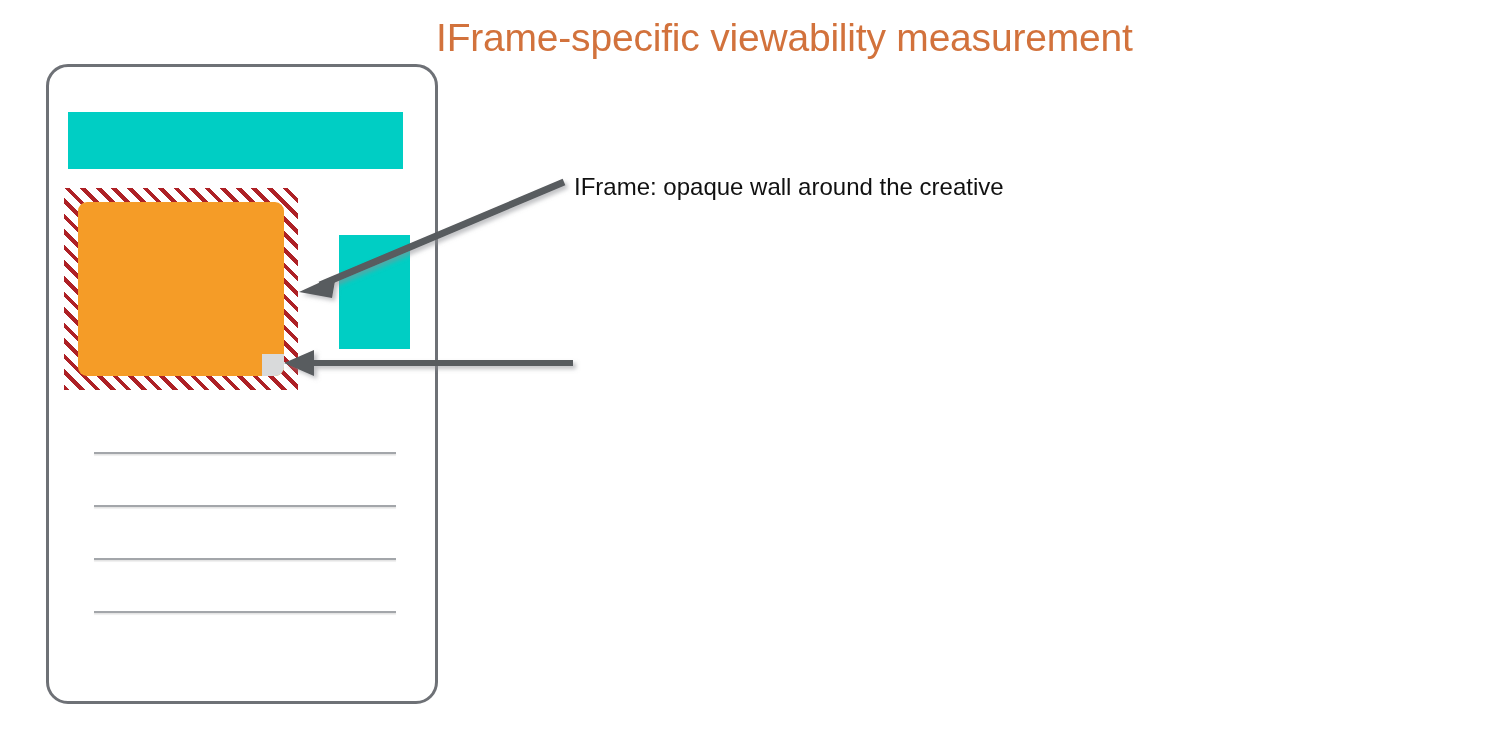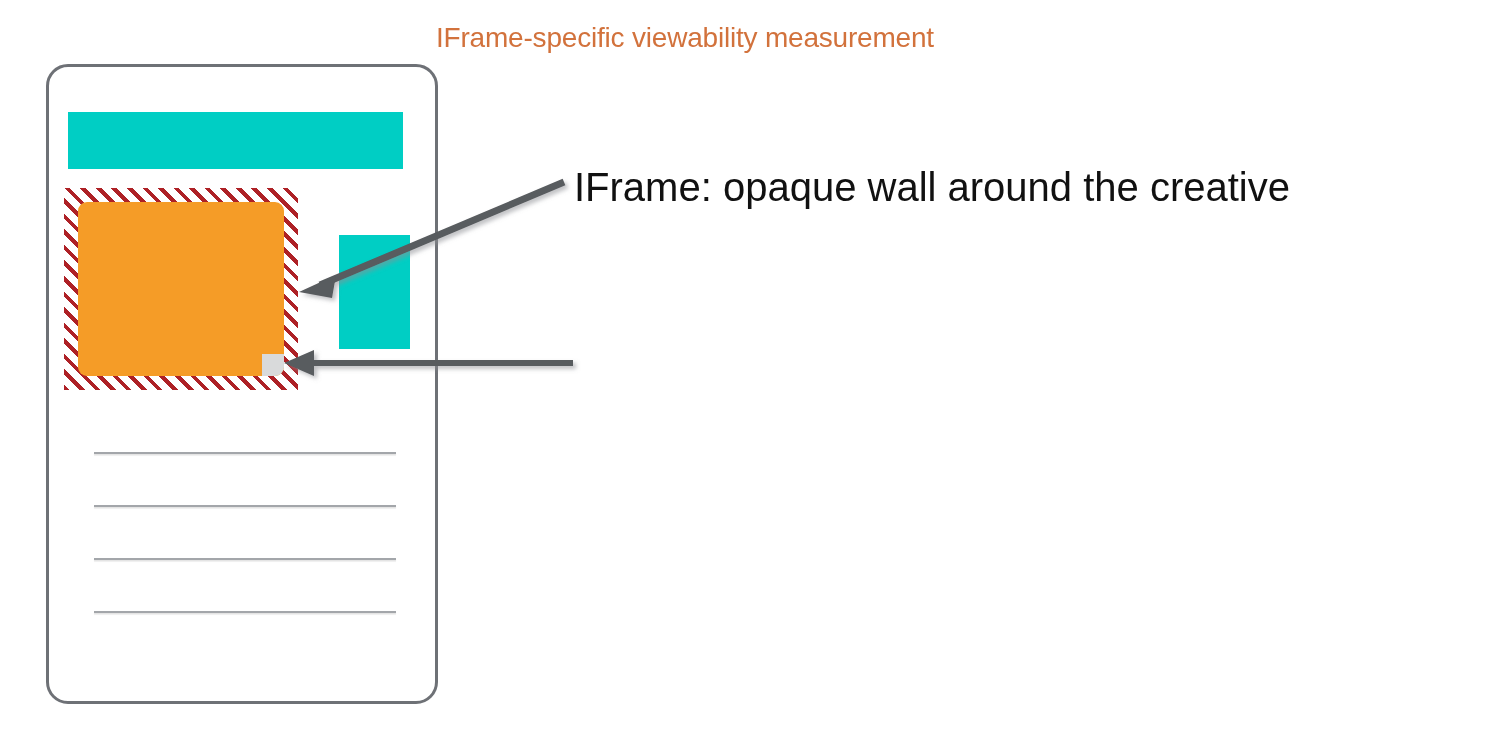--- a/index.html
+++ b/index.html
@@ -17,21 +17,21 @@
     height: 736px;
     background: #ffffff;
     overflow: hidden;
   }
 
   
   #slide-title {
     position: absolute;
     left: 436px;
     top: 14px;
-    font-size: 28px;
+    font-size: 39px;
     line-height: 48px;
     letter-spacing: -0.2px;
     color: #D2723C;
     white-space: nowrap;
     font-weight: normal;
   }
 
   
   #phone-frame {
     position: absolute;
@@ -118,21 +118,21 @@
     left: 0;
     top: 0;
     width: 1491px;
     height: 736px;
     pointer-events: none;
   }
 
   
   .annotation {
     position: absolute;
-    font-size: 40px;
+    font-size: 24px;
     line-height: 44px;
     color: #111111;
     white-space: nowrap;
     font-weight: normal;
   }
   #annotation-iframe  { left: 574px; top: 165px; }
   #annotation-script  { left: 588px; top: 336px; }
 </style>
 </head>
 <body>

